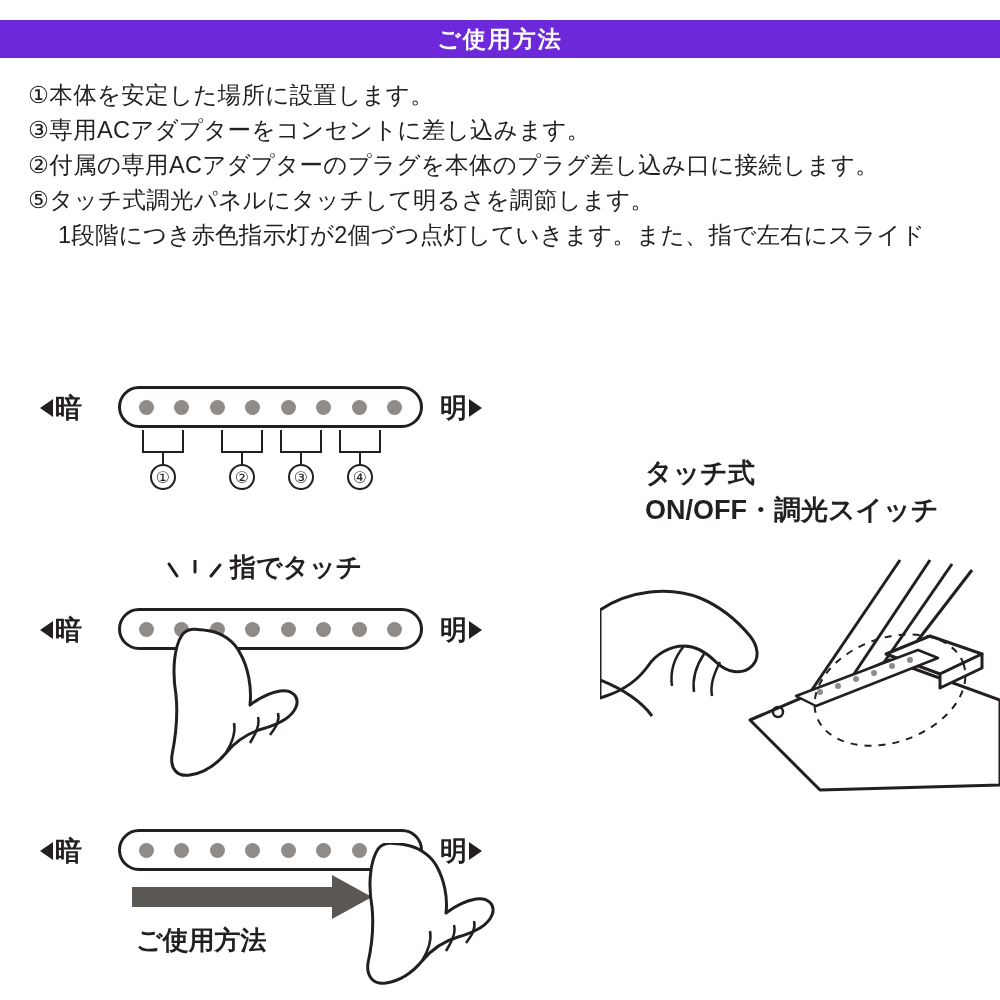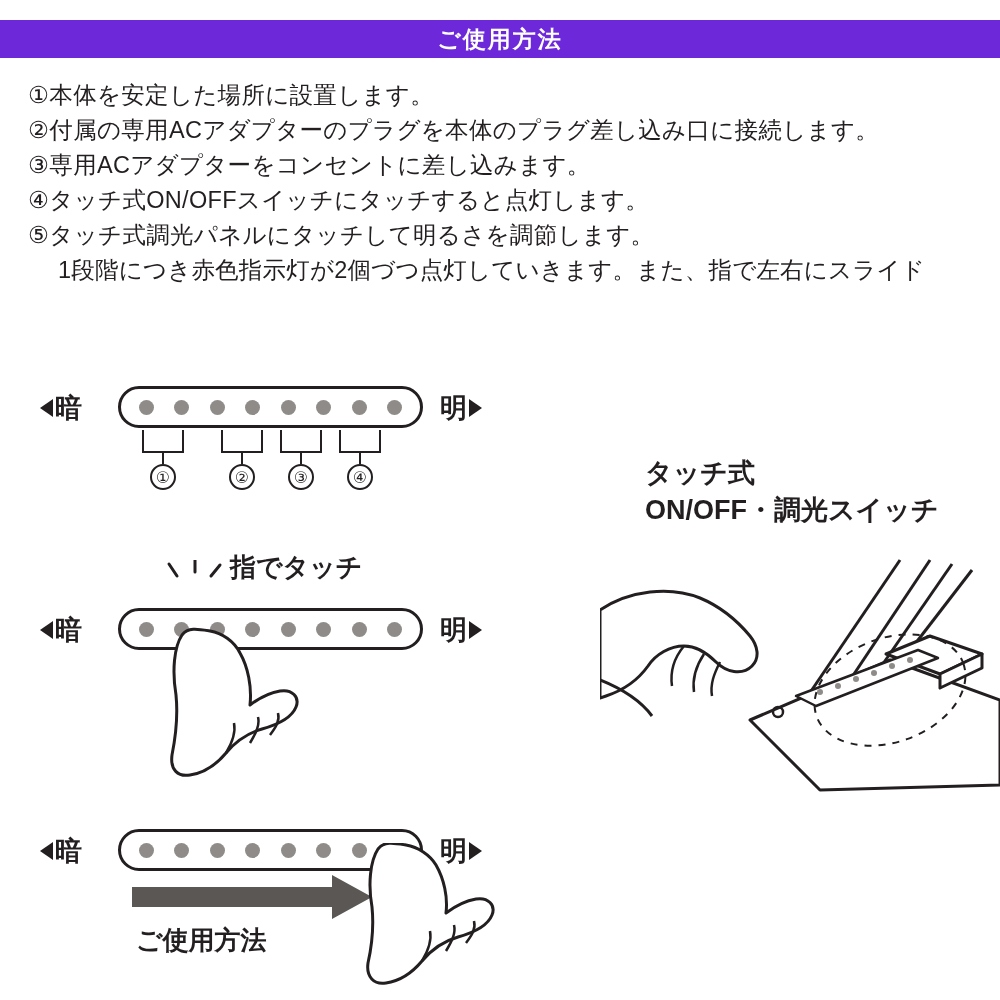--- a/index.html
+++ b/index.html
@@ -124,23 +124,22 @@
 </style>
 </head>
 <body>
 
 <div class="header-bar">
   <div class="header-title">ご使用方法</div>
 </div>
 
 <div class="instructions">
   <div class="instr-line">①本体を安定した場所に設置します。</div>
+  <div class="instr-line">③専用ACアダプターをコンセントに差し込みます。</div>
   <div class="instr-line">②付属の専用ACアダプターのプラグを本体のプラグ差し込み口に接続します。</div>
-  <div class="instr-line">③専用ACアダプターをコンセントに差し込みます。</div>
-  <div class="instr-line">④タッチ式ON/OFFスイッチにタッチすると点灯します。</div>
   <div class="instr-line">⑤タッチ式調光パネルにタッチして明るさを調節します。</div>
   <div class="instr-sub">1段階につき赤色指示灯が2個づつ点灯していきます。また、指で左右にスライド</div>
 </div>
 
 <div class="fig" style="left:40px; top:378px; width:480px; height:120px;">
 
   <div class="arrow-label" style="position:absolute; left:0px; top:12px;">
     <span class="tri-left"></span>
     <span>暗</span>
   </div>

